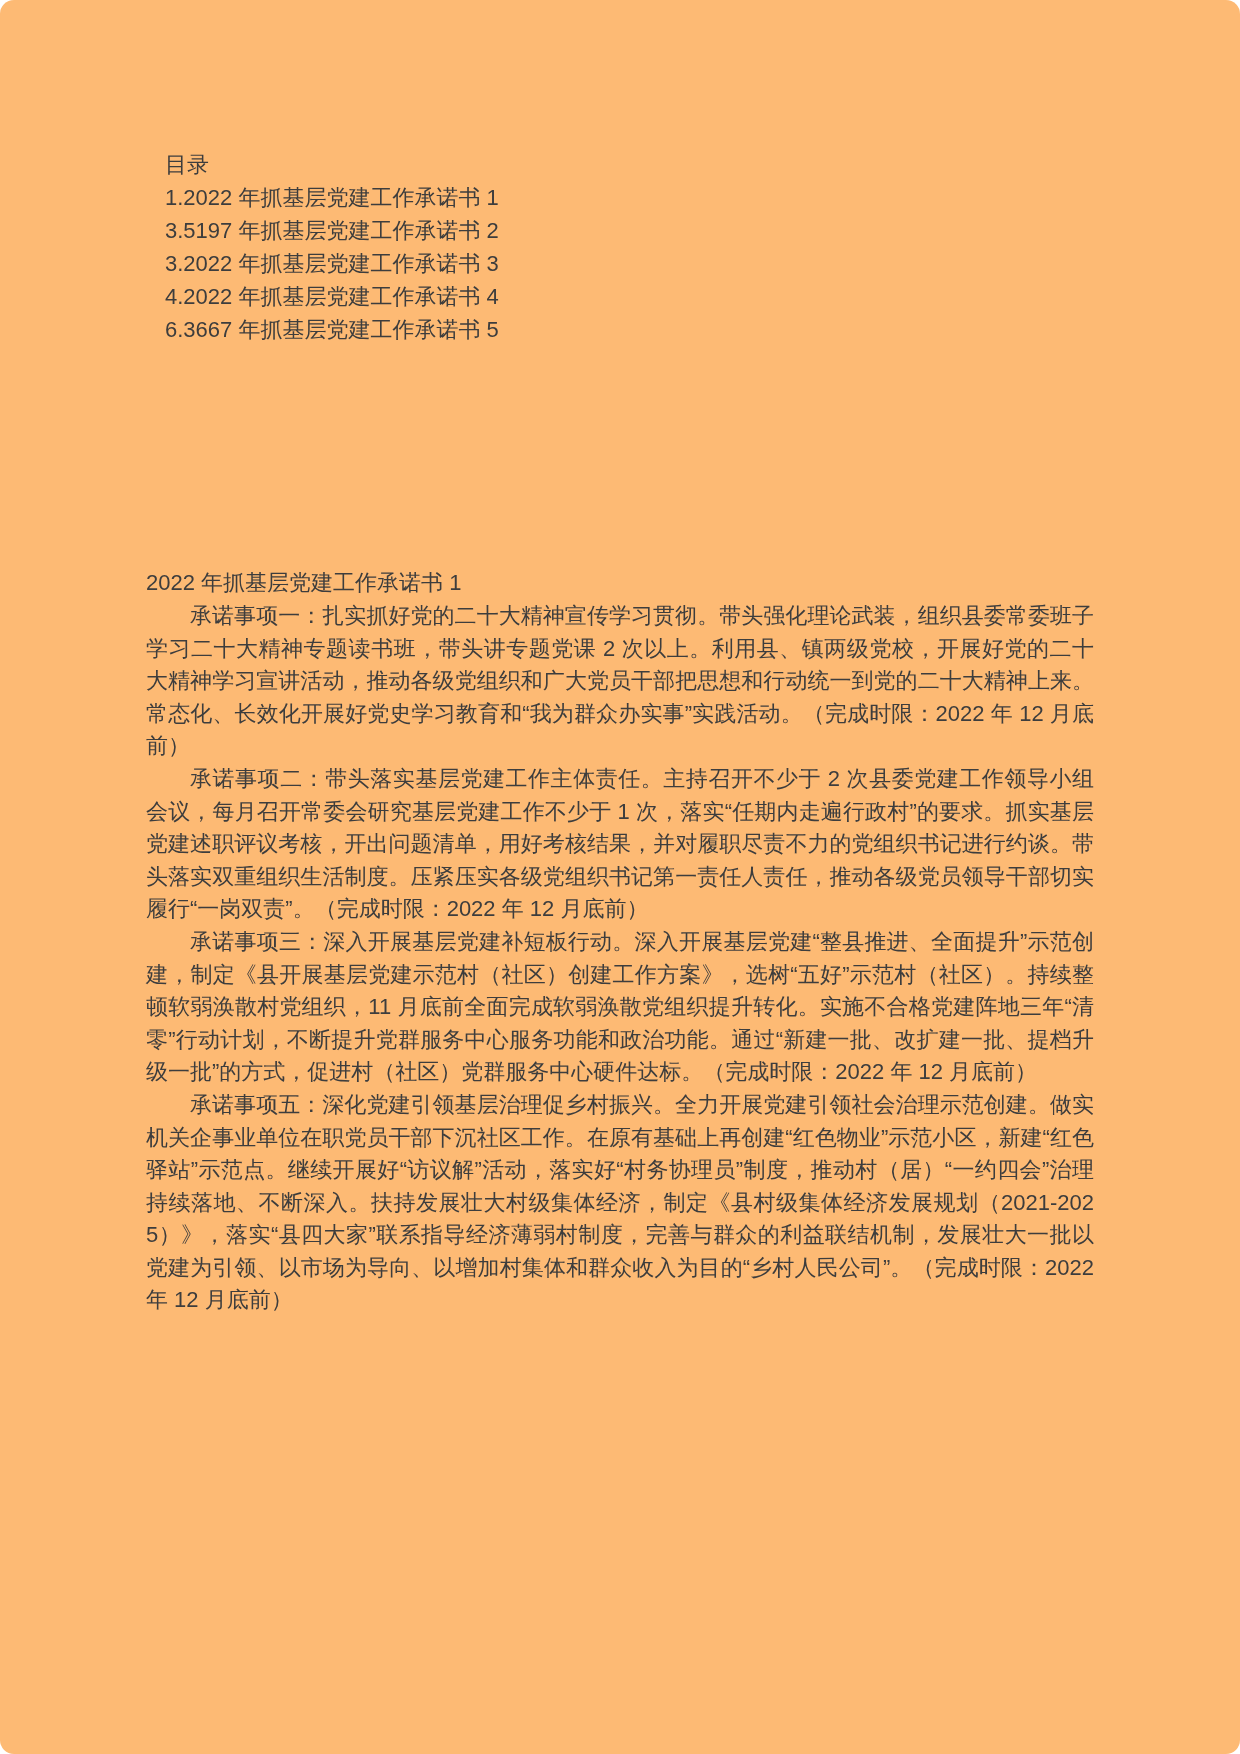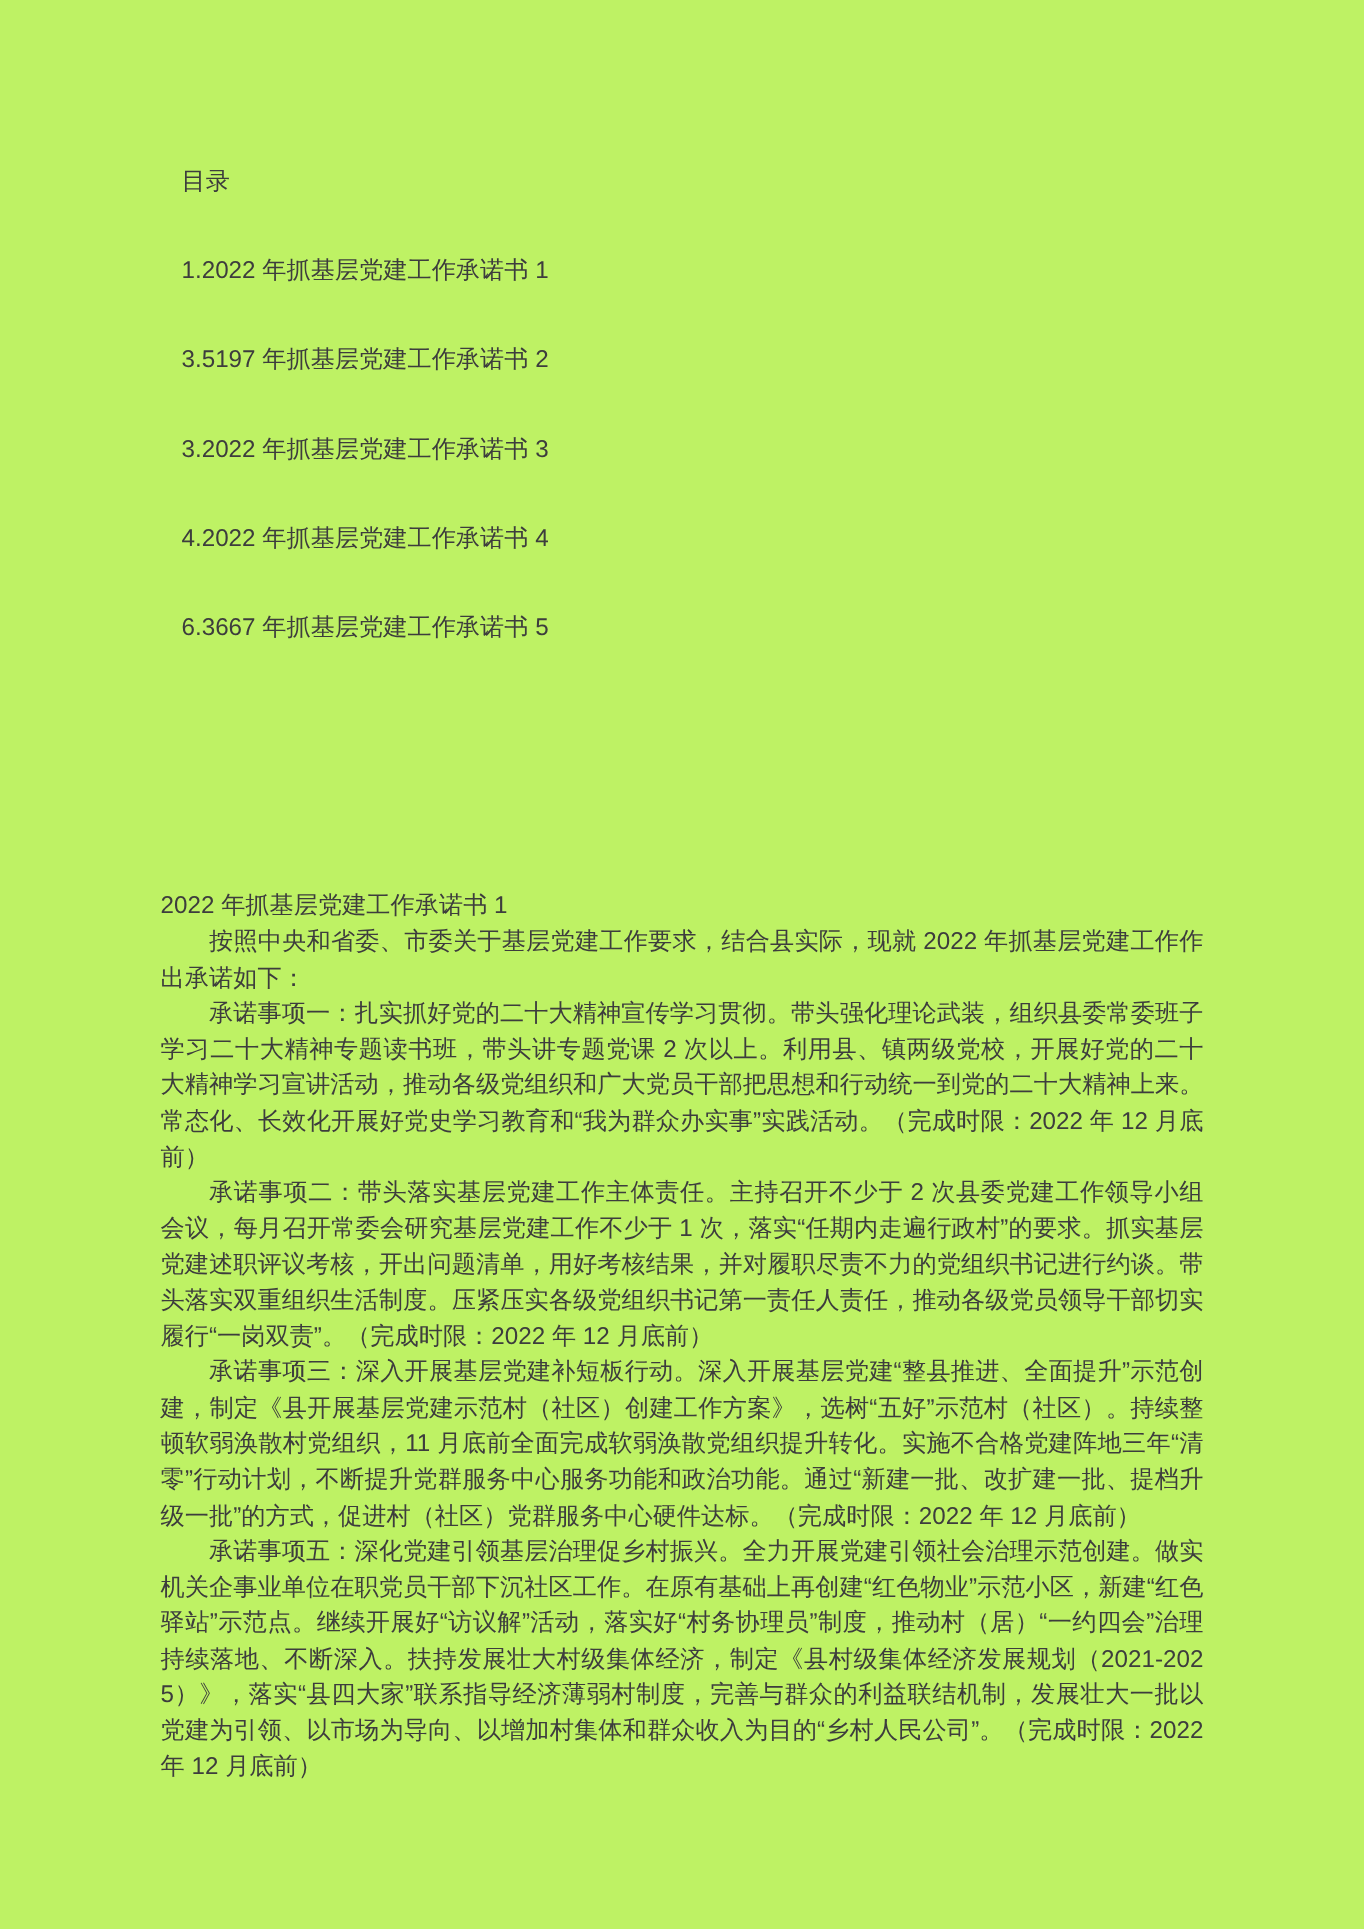--- a/index.html
+++ b/index.html
@@ -6,39 +6,39 @@
     margin: 0;
     padding: 0;
     background: #ffffff;
   }
   .page {
     position: relative;
     box-sizing: border-box;
     width: 1240px;
     height: 1754px;
     margin: 0 auto;
-    background: #bef264;
+    background: #fdba74;
     padding: 148px 146px 60px 146px;
     font-family: "Liberation Sans", "DejaVu Sans", sans-serif;
     color: #3d3d3d;
     overflow: hidden;
+    border-radius: 14px;
   }
   .toc {
     margin-left: 19px;
     font-size: 22px;
     line-height: 33px;
   }
   .toc-title {
     font-size: 22px;
     line-height: 33px;
   }
   .toc-item {
     font-size: 22px;
     line-height: 33px;
-    margin-top: 48px;
   }
   .section-gap {
     height: 220px;
   }
   .doc-title {
     margin: 0;
     font-size: 22px;
     font-weight: normal;
     text-align: left;
     line-height: 34px;
@@ -64,19 +64,18 @@
     <div class="toc-item">3.5197 年抓基层党建工作承诺书 2</div>
     <div class="toc-item">3.2022 年抓基层党建工作承诺书 3</div>
     <div class="toc-item">4.2022 年抓基层党建工作承诺书 4</div>
     <div class="toc-item">6.3667 年抓基层党建工作承诺书 5</div>
   </section>
 
   <div class="section-gap"></div>
 
   <h1 class="doc-title">2022 年抓基层党建工作承诺书 1</h1>
 
-  <p class="para">按照中央和省委、市委关于基层党建工作要求，结合县实际，现就 2022 年抓基层党建工作作出承诺如下：</p>
   <p class="para">承诺事项一：扎实抓好党的二十大精神宣传学习贯彻。带头强化理论武装，组织县委常委班子学习二十大精神专题读书班，带头讲专题党课 2 次以上。利用县、镇两级党校，开展好党的二十大精神学习宣讲活动，推动各级党组织和广大党员干部把思想和行动统一到党的二十大精神上来。常态化、长效化开展好党史学习教育和“我为群众办实事”实践活动。（完成时限：2022 年 12 月底前）</p>
   <p class="para">承诺事项二：带头落实基层党建工作主体责任。主持召开不少于 2 次县委党建工作领导小组会议，每月召开常委会研究基层党建工作不少于 1 次，落实“任期内走遍行政村”的要求。抓实基层党建述职评议考核，开出问题清单，用好考核结果，并对履职尽责不力的党组织书记进行约谈。带头落实双重组织生活制度。压紧压实各级党组织书记第一责任人责任，推动各级党员领导干部切实履行“一岗双责”。（完成时限：2022 年 12 月底前）</p>
   <p class="para">承诺事项三：深入开展基层党建补短板行动。深入开展基层党建“整县推进、全面提升”示范创建，制定《县开展基层党建示范村（社区）创建工作方案》，选树“五好”示范村（社区）。持续整顿软弱涣散村党组织，11 月底前全面完成软弱涣散党组织提升转化。实施不合格党建阵地三年“清零”行动计划，不断提升党群服务中心服务功能和政治功能。通过“新建一批、改扩建一批、提档升级一批”的方式，促进村（社区）党群服务中心硬件达标。（完成时限：2022 年 12 月底前）</p>
   <p class="para">承诺事项五：深化党建引领基层治理促乡村振兴。全力开展党建引领社会治理示范创建。做实机关企事业单位在职党员干部下沉社区工作。在原有基础上再创建“红色物业”示范小区，新建“红色驿站”示范点。继续开展好“访议解”活动，落实好“村务协理员”制度，推动村（居）“一约四会”治理持续落地、不断深入。扶持发展壮大村级集体经济，制定《县村级集体经济发展规划（2021-2025）》，落实“县四大家”联系指导经济薄弱村制度，完善与群众的利益联结机制，发展壮大一批以党建为引领、以市场为导向、以增加村集体和群众收入为目的“乡村人民公司”。（完成时限：2022 年 12 月底前）</p>
 
 </div>
 
 </body></html>

